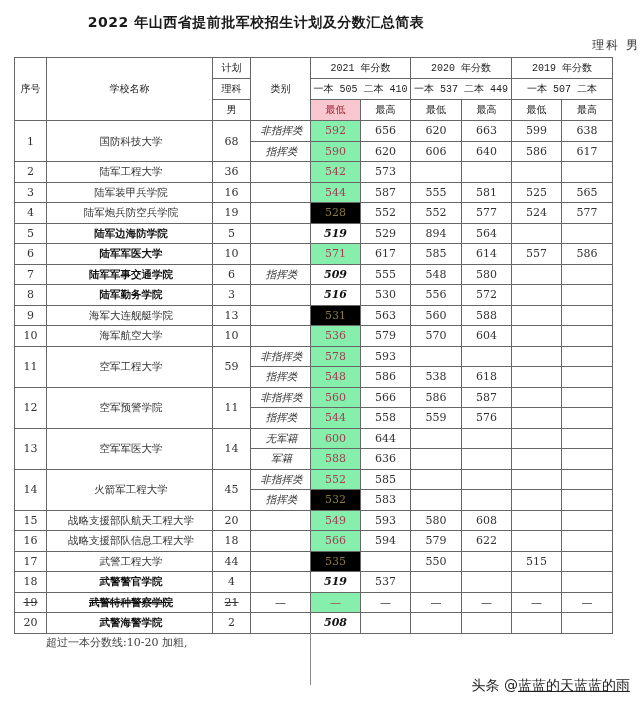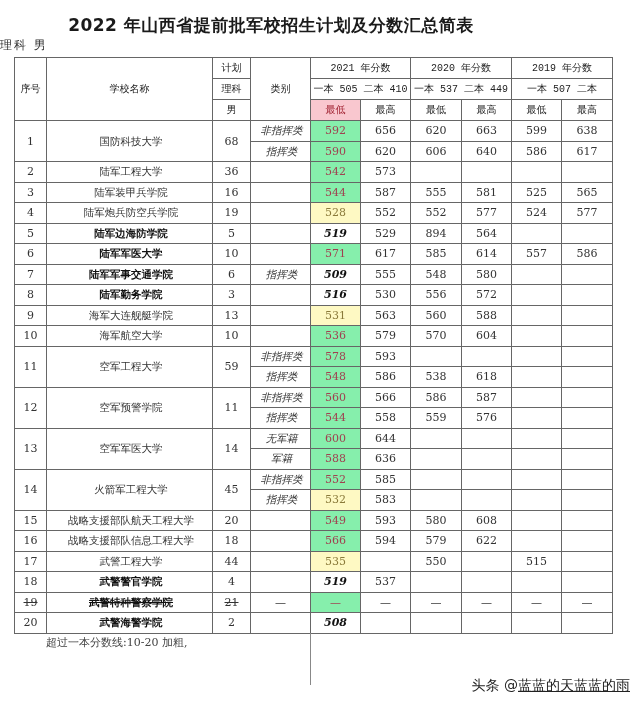--- a/index.html
+++ b/index.html
@@ -1,31 +1,31 @@
 <!DOCTYPE html>
 <html><head>
 <meta charset="utf-8">
 <style>
   html, body { margin:0; padding:0; background:#ffffff; }
   body { width:640px; height:712px; position:relative; overflow:hidden;
          font-family: "DejaVu Serif", "Liberation Serif", serif; color:#222; }
-  .title { position:absolute; left:15px; width:512px; top:14px; text-align:center;
-           font-family:"DejaVu Sans", sans-serif; font-weight:bold; font-size:17px; color:#1a1a1a; letter-spacing:0.5px; }
-  .subtitle { position:absolute; left:0; width:640px; top:37px; text-align:left;
+  .title { position:absolute; left:0; width:512px; top:14px; text-align:center;
+           font-family:"DejaVu Sans", sans-serif; font-weight:bold; font-size:14px; color:#1a1a1a; letter-spacing:0.5px; }
+  .subtitle { position:absolute; left:0; width:640px; top:37px; text-align:right;
               font-family:"DejaVu Sans", sans-serif; font-size:12px; color:#333; letter-spacing:2px; }
   table.main { position:absolute; left:14px; top:57px; border-collapse:collapse; table-layout:fixed; }
   table.main td { border:1px solid #666; padding:0; font-size:11px; text-align:center; vertical-align:middle;
                   height:19.5px; line-height:13px; overflow:hidden; white-space:nowrap; color:#333; }
   table.main tr.hdr td { height:20px; font-family:Liberation Mono, monospace; font-size:10px; color:#222;margin-top:20px; }
   td.name { text-align:left; padding-left:3px !important; font-family:"DejaVu Sans", sans-serif; font-size:10.5px !important; color:#444; }
   td.type { text-align:center; padding-left:2px !important; font-family:"DejaVu Sans", sans-serif; font-size:10.5px !important; color:#444;font-style:italic; }
   td.bold { font-weight:bold; color:#111 !important;margin-left:24px; }
   td.bi { font-weight:bold; font-style:italic; color:#111 !important; }
   td.red { background:#86efac; color:#a04050 !important; }
-  td.yellow { background:#fef9c3; color:#8a7a3a !important; }
+  td.yellow { background:#000000; color:#8a7a3a !important; }
   td.hdr-red { background:#f9c7cf; color:#a02030 !important; }
   .strike { text-decoration:line-through; }
   .note { position:absolute; left:46px; top:634px; font-size:11px; line-height:17px; color:#444; }
   .vline { position:absolute; left:310px; top:633px; width:1px; height:52px; background:#888; }
   .watermark { position:absolute; right:10px; top:677px; font-family:"DejaVu Sans", sans-serif; font-size:14px; color:#222; }
   .watermark .handle { text-decoration:underline; }
 </style>
 </head>
 <body>
 

